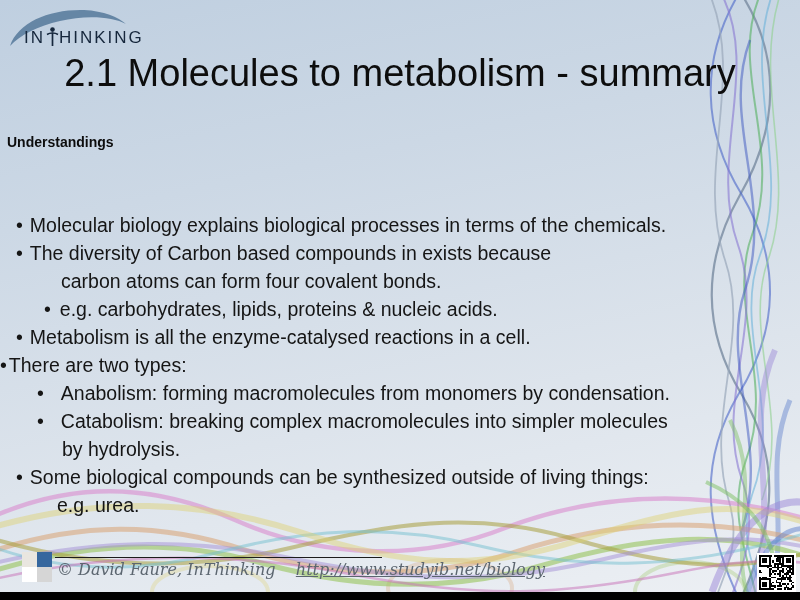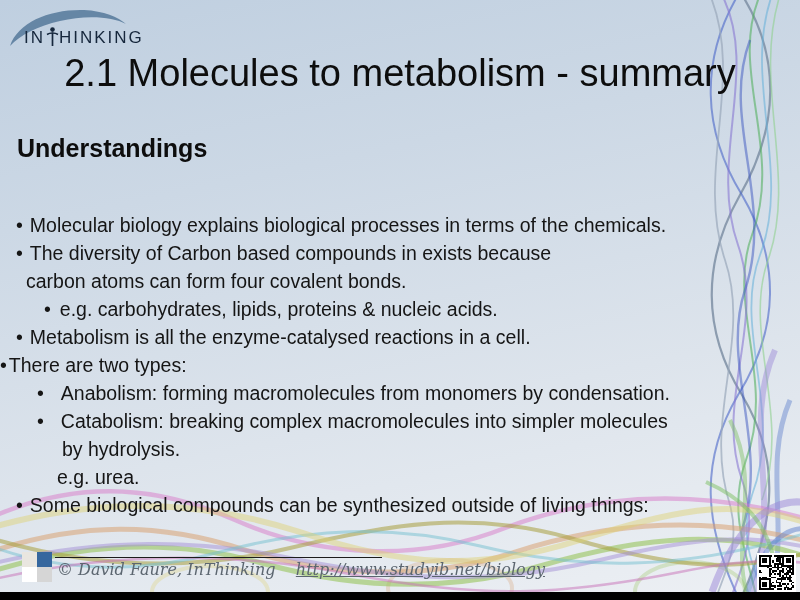--- a/index.html
+++ b/index.html
@@ -18,29 +18,29 @@
     position:absolute; top:23px; left:18px; display:flex; align-items:flex-end;
     font-size:17px; letter-spacing:2px; color:#16273c; font-weight:400;
   }
   .logo-person { width:13px; height:20px; margin:0 0 1px 1px; }
 
   .title {
     position:absolute; top:52px; left:0; width:800px; z-index:2;
     text-align:center; font-size:38px; color:#0d0d0d; white-space:nowrap;
   }
   .heading {
-    position:absolute; top:134px; left:17px; z-index:2;
-    font-size:25px; font-weight:bold; color:#0d0d0d;
+    position:absolute; top:134px; left:7px; z-index:2;
+    font-size:14px; font-weight:bold; color:#0d0d0d;
   }
   .bullets { position:absolute; top:211px; left:0; width:790px; z-index:2; }
   .line { line-height:28px; font-size:19.5px; color:#151515; white-space:nowrap; }
   .bullet { display:inline-block; }
   .b0  { padding-left:16px; }  .b0  .bullet { margin-right:7px; }
   .b0t { }  .b0t .bullet { margin-right:2px; }
-  .c1  { padding-left:26px; }
+  .c1  { padding-left:61px; }
   .b1  { padding-left:44px; }  .b1  .bullet { margin-right:9px; }
   .b2  { padding-left:37px; }  .b2  .bullet { margin-right:17px; }
   .c2  { padding-left:62px; }
   .c1b { padding-left:57px; }
 
   .footer-icon {
     position:absolute; left:22px; top:552px; width:30px; height:30px; z-index:4;
     display:grid; grid-template-columns:1fr 1fr; grid-template-rows:1fr 1fr;
   }
   .footer-icon .q1 { background:#e9e6e0; }
@@ -116,22 +116,22 @@
   <div class="bullets">
       <div class="line b0"><span class="bullet">•</span><span>Molecular biology explains biological processes in terms of the chemicals.</span></div>
       <div class="line b0"><span class="bullet">•</span><span>The diversity of Carbon based compounds in exists because</span></div>
       <div class="line c1"><span>carbon atoms can form four covalent bonds.</span></div>
       <div class="line b1"><span class="bullet">•</span><span>e.g. carbohydrates, lipids, proteins &amp; nucleic acids.</span></div>
       <div class="line b0"><span class="bullet">•</span><span>Metabolism is all the enzyme-catalysed reactions in a cell.</span></div>
       <div class="line b0t"><span class="bullet">•</span><span>There are two types:</span></div>
       <div class="line b2"><span class="bullet">•</span><span>Anabolism: forming macromolecules from monomers by condensation.</span></div>
       <div class="line b2"><span class="bullet">•</span><span>Catabolism: breaking complex macromolecules into simpler molecules</span></div>
       <div class="line c2"><span>by hydrolysis.</span></div>
+      <div class="line b0"><span class="bullet">•</span><span>Some biological compounds can be synthesized outside of living things:</span></div>
       <div class="line c1b"><span>e.g. urea.</span></div>
-      <div class="line b0"><span class="bullet">•</span><span>Some biological compounds can be synthesized outside of living things:</span></div>
     </div>
 
   <div class="footer-icon">
     <div class="q1"></div>
     <div class="q2"></div>
     <div class="q3"></div>
     <div class="q4"></div>
   </div>
   <div class="footer-rule"></div>
   <div class="footer-text">

